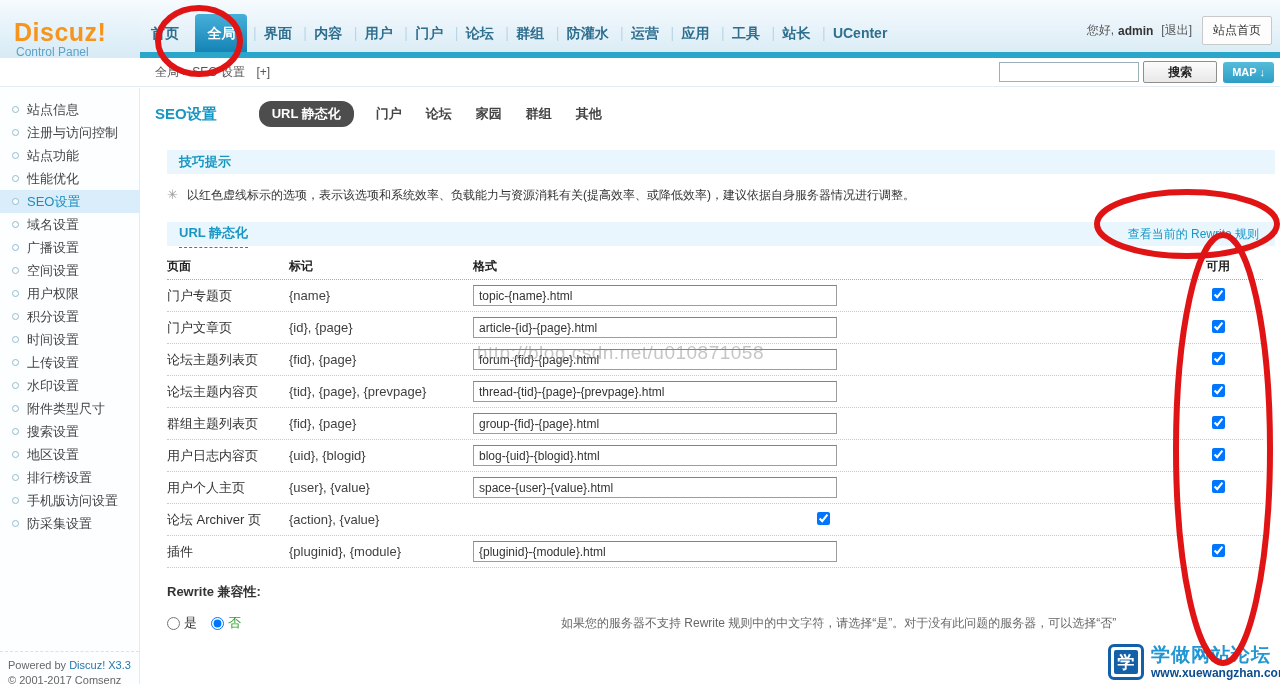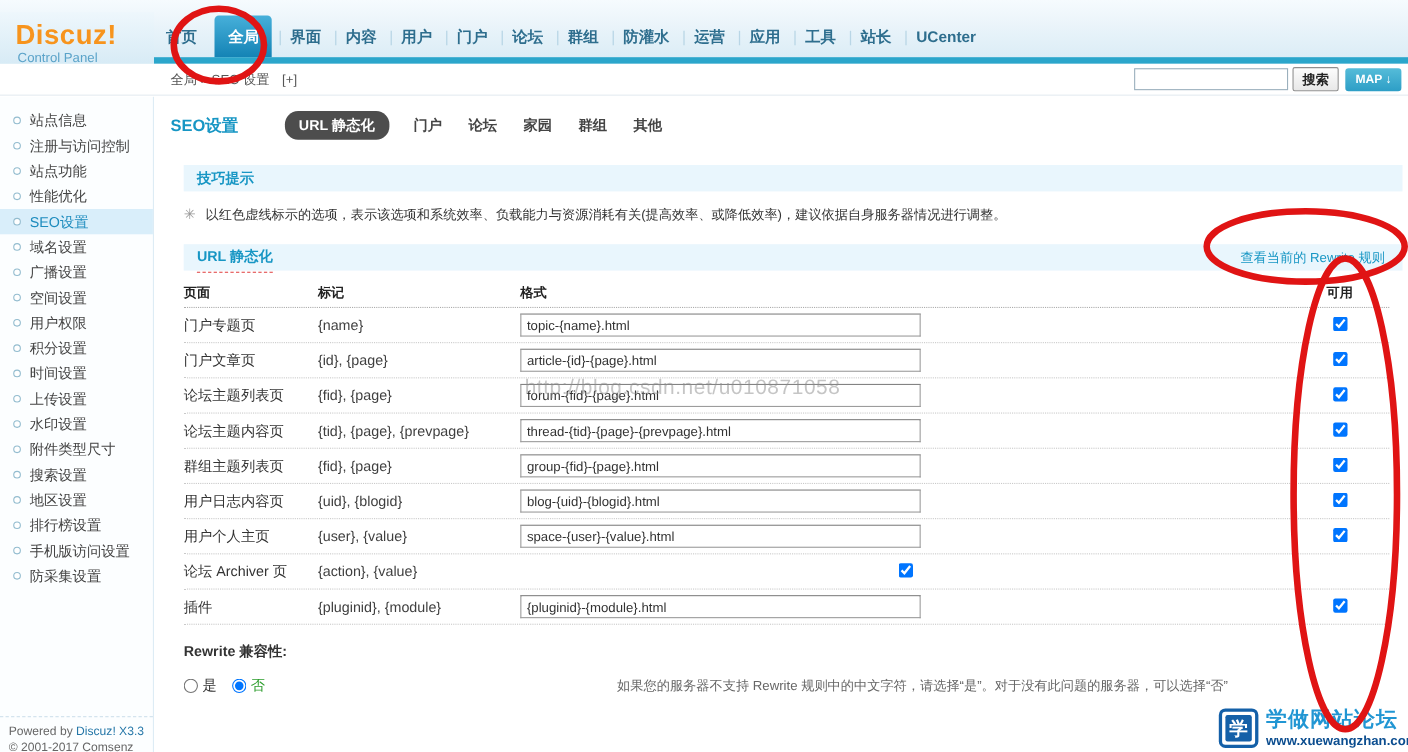--- a/index.html
+++ b/index.html
@@ -28,21 +28,21 @@
                    padding:5px 10px; font-size:12px; color:#333; cursor:pointer; }
 
   
   .subheader { position:absolute; left:0; top:58px; width:1280px; height:29px; background:#fff;
                border-bottom:1px solid #e4ecf1; }
   .breadcrumb { position:absolute; left:155px; top:0; line-height:28px; font-size:12px; color:#555; }
   .breadcrumb .add { margin-left:8px; color:#555; cursor:pointer; }
   .search-area { position:absolute; right:6px; top:3px; display:flex; align-items:center; }
   .search-input { width:140px; height:20px; border:1px solid #9bb0bd; font-size:12px; padding:0 4px; }
   .search-btn { margin-left:4px; height:22px; background:linear-gradient(#fcfcfc,#e8e8e8);
-                border:1px solid #8f8f8f; border-radius:2px; font-size:12px; color:#222; padding:0 8px;
+                border:1px solid #8f8f8f; border-radius:2px; font-size:12px; color:#222; padding:0 24px;
                 font-weight:bold; cursor:pointer; }
   .map-btn { margin-left:6px; height:21px; background:linear-gradient(#55bcd9,#2d9ec6); border:none;
              border-radius:3px; color:#fff; font-size:11px; font-weight:bold; padding:0 9px; cursor:pointer; }
 
   
   .sidebar { position:absolute; left:0; top:88px; width:140px; height:596px; background:#fcfeff;
              border-right:1px solid #ddecf5; }
   .side-list { padding-top:10px; }
   .side-item { position:relative; height:23px; line-height:23px; padding-left:27px; font-size:13px;
                color:#444; cursor:pointer; white-space:nowrap; }
@@ -120,20 +120,26 @@
       <span class="nav-item">论坛</span>
       <span class="nav-item">群组</span>
       <span class="nav-item">防灌水</span>
       <span class="nav-item">运营</span>
       <span class="nav-item">应用</span>
       <span class="nav-item">工具</span>
       <span class="nav-item">站长</span>
       <span class="nav-item">UCenter</span>
     </div>
     <div class="teal-bar"></div>
+    <div class="user-area">
+      <span>您好,</span>
+      <b>admin</b>
+      <span class="logout-link">[退出]</span>
+      <button class="site-home-btn">站点首页</button>
+    </div>
   </div>
 
   <div class="subheader">
     <div class="breadcrumb">
       <span>全局 » SEO 设置</span>
       <span class="add">[+]</span>
     </div>
     <div class="search-area">
       <input class="search-input" placeholder="" style="">
       <button class="search-btn">搜索</button>

